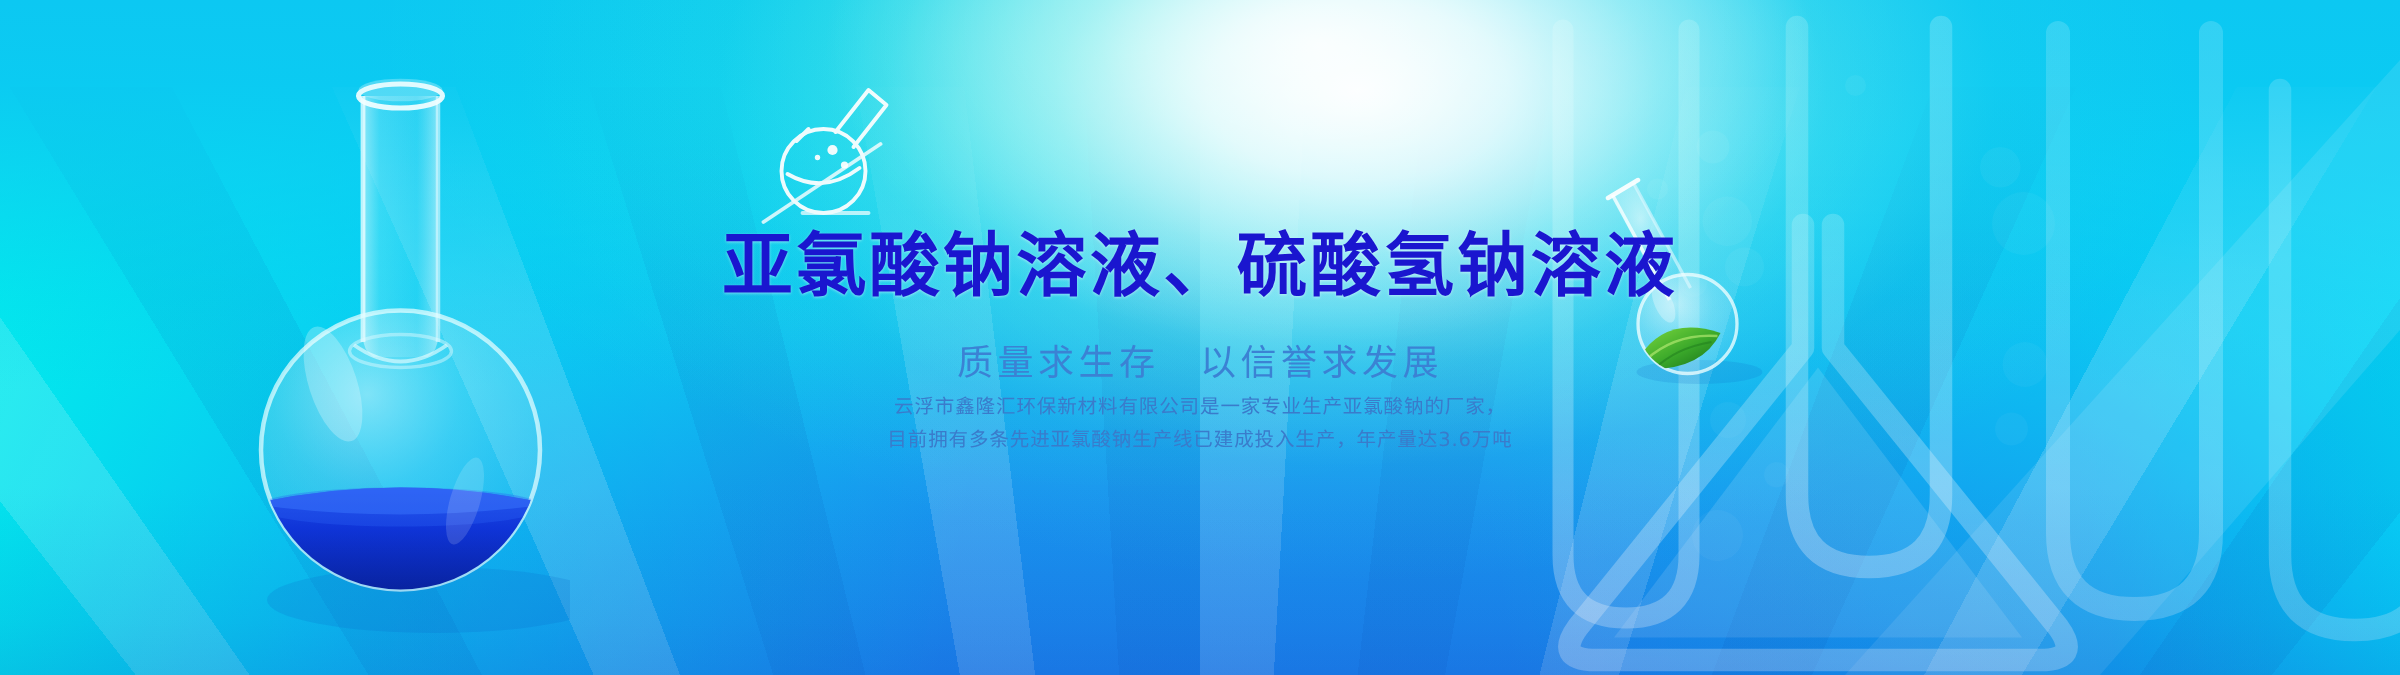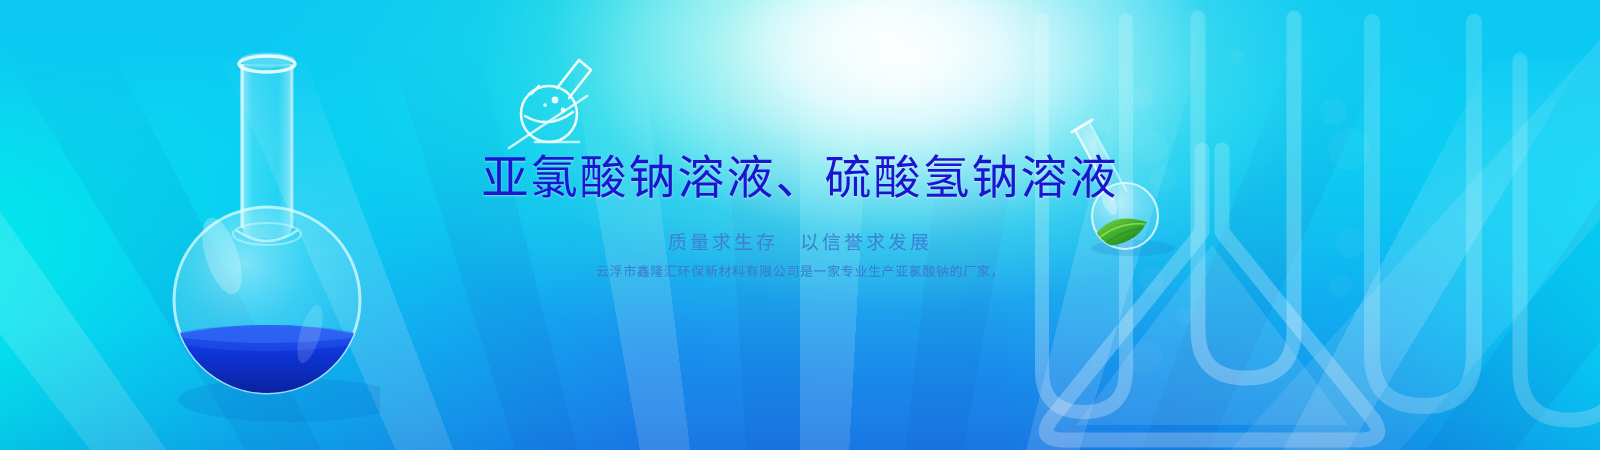--- a/index.html
+++ b/index.html
@@ -103,28 +103,28 @@
   #flask-green svg{display:block;}
 
   
   #text-block{
     position:absolute;left:0;top:0;width:1600px;height:450px;
     text-align:center;pointer-events:none;
   }
   #title{
     position:absolute;left:0;right:0;top:148px;
     font-size:47px;line-height:60px;
-    font-weight:normal;
+    font-weight:bold;
     letter-spacing:2px;
     color:#1a16cf;
     text-shadow:0 1px 2px rgba(255,255,255,.45);
   }
   #slogan{
     position:absolute;left:0;right:0;top:228px;
-    font-size:19px;line-height:28px;
+    font-size:24px;line-height:28px;
     letter-spacing:3px;
     color:#3b82d4;
   }
   #desc{
     position:absolute;left:0;right:0;top:261px;
     font-size:13px;line-height:22px;
     letter-spacing:.6px;
     color:#3a7bcb;
   }
   #desc div{white-space:nowrap;}
@@ -323,16 +323,17 @@
     </svg>
   </div>
 
   <div class="layer" id="bottom-shade"></div>
 
   <div id="text-block">
     <div id="title">亚氯酸钠溶液、硫酸氢钠溶液</div>
     <div id="slogan">质量求生存　以信誉求发展</div>
     <div id="desc">
       <div>云浮市鑫隆汇环保新材料有限公司是一家专业生产亚氯酸钠的厂家，</div>
+      <div>目前拥有多条先进亚氯酸钠生产线已建成投入生产，年产量达3.6万吨</div>
     </div>
   </div>
 
 </div>
 
 </body></html>

